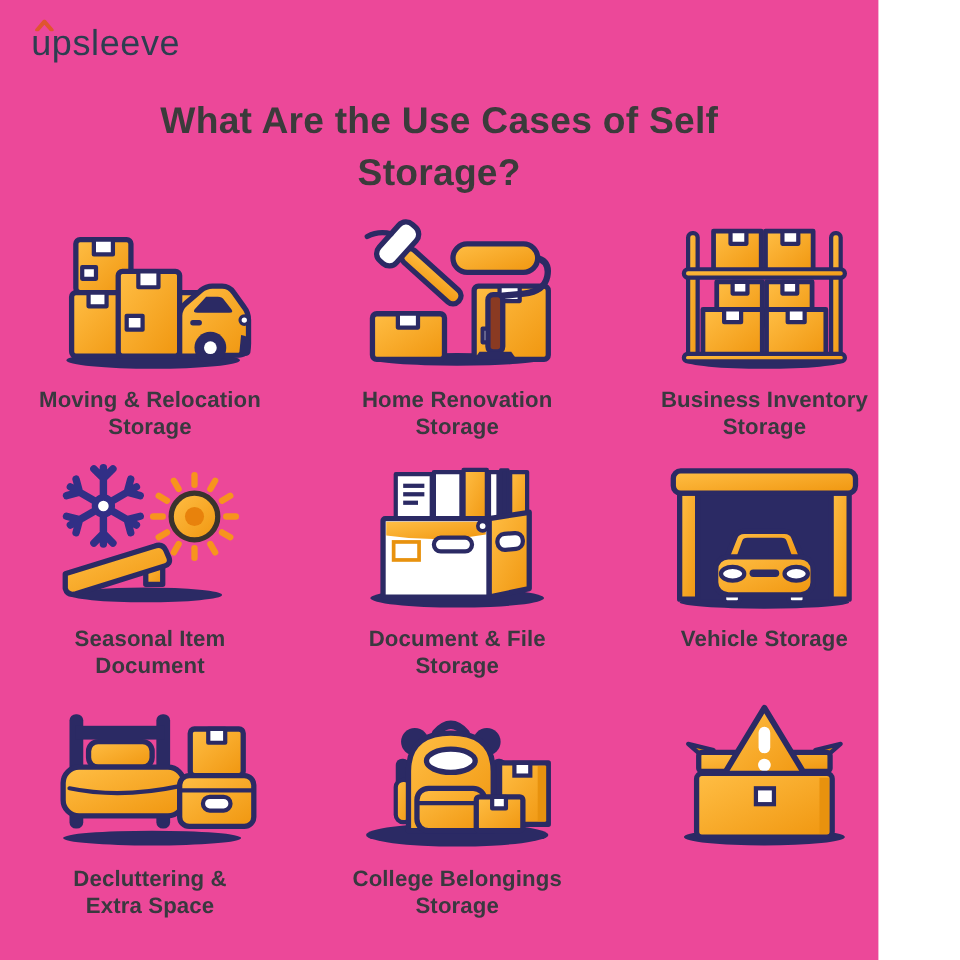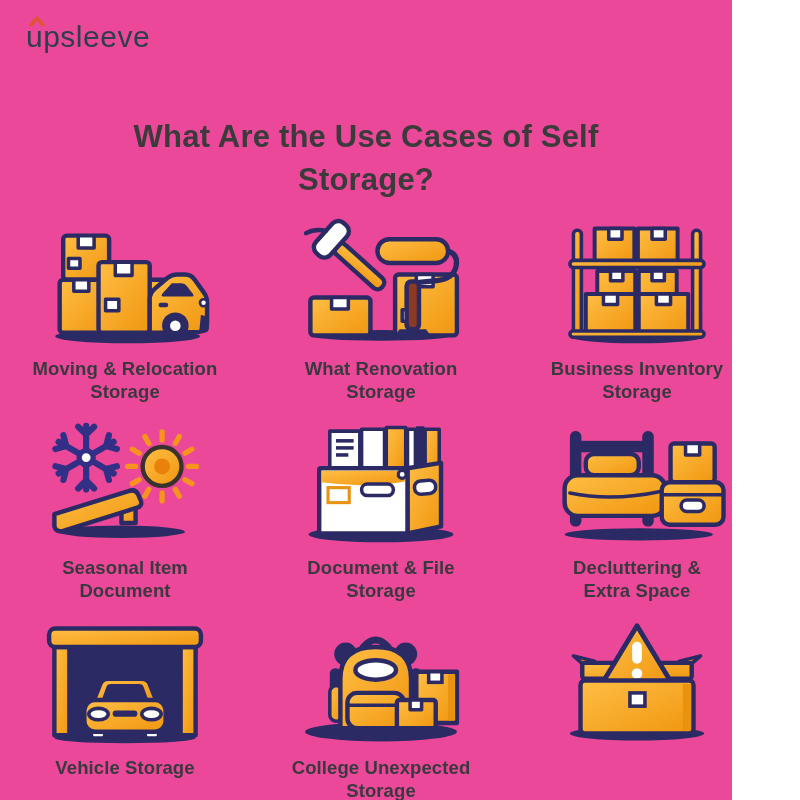--- a/index.html
+++ b/index.html
@@ -7,21 +7,21 @@
               font-family:"Liberation Sans", sans-serif; }
   .page { position:relative; width:732px; height:800px; background:#ec4899; }
 
   
   .logo { position:absolute; left:26px; top:20px; display:inline-block; }
   .logo-text { font-size:30px; font-weight:400; color:#2D3E50; letter-spacing:0.5px;
                font-family:"Liberation Sans", sans-serif; }
   .logo-caret { position:absolute; left:3px; top:-4px; width:16px; height:10px; }
 
   
-  .title { margin:0 auto; padding-top:116px; width:620px; text-align:center;
+  .title { margin:0 auto; padding-top:80px; width:620px; text-align:center;
            font-size:31px; line-height:1.38; font-weight:800; color:#3B3B3B;
            white-space:pre-line; letter-spacing:0.2px; }
 
   
   .grid { width:762px; margin:16px auto 0; display:grid;
           grid-template-columns:repeat(3, 1fr); column-gap:6px; row-gap:14px; }
   .cell { display:flex; flex-direction:column; align-items:center; }
   .icon { height:128px; width:100%; display:flex; align-items:flex-end; justify-content:center; }
   .icon svg { display:block; }
   .label { margin-top:11px; text-align:center; font-size:18.5px; font-weight:800;
@@ -99,21 +99,21 @@
             <rect x="116" y="64" width="70" height="69" rx="4" fill="url(#og2)" stroke-width="5"></rect>
             <rect x="140" y="64" width="19" height="14" fill="#fff" stroke-width="4"></rect>
             <rect x="124" y="104" width="16" height="13" fill="#fff" stroke-width="4"></rect>
             <path d="M174,37 q14,3 11,18 q-3,14 -22,16 l-20,2" fill="none" stroke-width="6" stroke-linecap="round"></path>
             <rect x="96" y="24" width="80" height="27" rx="13.5" fill="url(#og2)" stroke-width="5"></rect>
             <rect x="129" y="72" width="14" height="54" rx="5" fill="#8A3A22" stroke-width="5"></rect>
           </g>
           <path d="M121,126 h30 l5,7 h-40 z" fill="#2B2A64"></path>
         </svg>
       </div>
-      <div class="label">What Renovation
+      <div class="label">Home Renovation
 Storage</div>
     </div>
 
     <div class="cell">
       <div class="icon">
         <svg width="206" height="128" viewBox="0 0 200 145">
           <defs>
               <linearGradient id="og3" x1="0" y1="0" x2="1" y2="1">
             <stop offset="0" stop-color="#FFBE45"></stop>
                 <stop offset="1" stop-color="#F0960F"></stop>
@@ -220,20 +220,51 @@
         </svg>
       </div>
       <div class="label">Document &amp; File
 Storage</div>
     </div>
 
     <div class="cell">
       <div class="icon">
         <svg width="206" height="128" viewBox="0 0 200 145">
           <defs>
+              <linearGradient id="og6" x1="0" y1="0" x2="1" y2="1">
+            <stop offset="0" stop-color="#FFBE45"></stop>
+                <stop offset="1" stop-color="#F0960F"></stop>
+              </linearGradient>
+            </defs>
+          <ellipse cx="100" cy="137" rx="80" ry="6" fill="#2B2A64"></ellipse>
+          <rect x="34" y="32" width="132" height="102" fill="#2B2A64"></rect>
+          <rect x="62" y="128" width="15" height="9" rx="3" fill="#fff" stroke="#2B2A64" stroke-width="4"></rect>
+          <rect x="123" y="128" width="15" height="9" rx="3" fill="#fff" stroke="#2B2A64" stroke-width="4"></rect>
+          <g stroke="#2B2A64" stroke-linejoin="round">
+            <path d="M64,96 L72,76 Q74,70 81,70 h38 q7,0 9,6 l8,20 z" fill="url(#og6)" stroke-width="5"></path>
+            <rect x="54" y="94" width="92" height="36" rx="12" fill="url(#og6)" stroke-width="5"></rect>
+          </g>
+          <path d="M74,93 l5,-14 q1,-3 5,-3 h32 q4,0 5,3 l5,14 z" fill="#2B2A64"></path>
+          <ellipse cx="70" cy="110" rx="11" ry="6.5" fill="#fff" stroke="#2B2A64" stroke-width="4"></ellipse>
+          <ellipse cx="130" cy="110" rx="11" ry="6.5" fill="#fff" stroke="#2B2A64" stroke-width="4"></ellipse>
+          <rect x="86" y="106" width="28" height="7" rx="3.5" fill="#2B2A64"></rect>
+          <g stroke="#2B2A64" stroke-linejoin="round">
+            <rect x="20" y="34" width="17" height="100" fill="url(#og6)" stroke-width="5"></rect>
+            <rect x="163" y="34" width="17" height="100" fill="url(#og6)" stroke-width="5"></rect>
+            <rect x="14" y="13" width="172" height="21" rx="7" fill="url(#og6)" stroke-width="5"></rect>
+          </g>
+        </svg>
+      </div>
+      <div class="label">Vehicle Storage</div>
+    </div>
+
+    <div class="cell">
+      <div class="icon">
+        <svg width="206" height="128" viewBox="0 0 200 145">
+          <defs>
               <linearGradient id="og7" x1="0" y1="0" x2="1" y2="1">
             <stop offset="0" stop-color="#FFBE45"></stop>
                 <stop offset="1" stop-color="#F0960F"></stop>
               </linearGradient>
             </defs>
           <ellipse cx="102" cy="133" rx="84" ry="7" fill="#2B2A64"></ellipse>
           <rect x="24" y="16" width="13" height="108" rx="6" fill="#2B2A64"></rect>
           <rect x="106" y="16" width="13" height="108" rx="6" fill="#2B2A64"></rect>
           <rect x="30" y="27" width="84" height="13" fill="#2B2A64"></rect>
           <g stroke="#2B2A64" stroke-linejoin="round">
@@ -249,51 +280,20 @@
         </svg>
       </div>
       <div class="label">Decluttering &amp;
 Extra Space</div>
     </div>
 
     <div class="cell">
       <div class="icon">
         <svg width="206" height="128" viewBox="0 0 200 145">
           <defs>
-              <linearGradient id="og6" x1="0" y1="0" x2="1" y2="1">
-            <stop offset="0" stop-color="#FFBE45"></stop>
-                <stop offset="1" stop-color="#F0960F"></stop>
-              </linearGradient>
-            </defs>
-          <ellipse cx="100" cy="137" rx="80" ry="6" fill="#2B2A64"></ellipse>
-          <rect x="34" y="32" width="132" height="102" fill="#2B2A64"></rect>
-          <rect x="62" y="128" width="15" height="9" rx="3" fill="#fff" stroke="#2B2A64" stroke-width="4"></rect>
-          <rect x="123" y="128" width="15" height="9" rx="3" fill="#fff" stroke="#2B2A64" stroke-width="4"></rect>
-          <g stroke="#2B2A64" stroke-linejoin="round">
-            <path d="M64,96 L72,76 Q74,70 81,70 h38 q7,0 9,6 l8,20 z" fill="url(#og6)" stroke-width="5"></path>
-            <rect x="54" y="94" width="92" height="36" rx="12" fill="url(#og6)" stroke-width="5"></rect>
-          </g>
-          <path d="M74,93 l5,-14 q1,-3 5,-3 h32 q4,0 5,3 l5,14 z" fill="#2B2A64"></path>
-          <ellipse cx="70" cy="110" rx="11" ry="6.5" fill="#fff" stroke="#2B2A64" stroke-width="4"></ellipse>
-          <ellipse cx="130" cy="110" rx="11" ry="6.5" fill="#fff" stroke="#2B2A64" stroke-width="4"></ellipse>
-          <rect x="86" y="106" width="28" height="7" rx="3.5" fill="#2B2A64"></rect>
-          <g stroke="#2B2A64" stroke-linejoin="round">
-            <rect x="20" y="34" width="17" height="100" fill="url(#og6)" stroke-width="5"></rect>
-            <rect x="163" y="34" width="17" height="100" fill="url(#og6)" stroke-width="5"></rect>
-            <rect x="14" y="13" width="172" height="21" rx="7" fill="url(#og6)" stroke-width="5"></rect>
-          </g>
-        </svg>
-      </div>
-      <div class="label">Vehicle Storage</div>
-    </div>
-
-    <div class="cell">
-      <div class="icon">
-        <svg width="206" height="128" viewBox="0 0 200 145">
-          <defs>
               <linearGradient id="og8" x1="0" y1="0" x2="1" y2="1">
             <stop offset="0" stop-color="#FFBE45"></stop>
                 <stop offset="1" stop-color="#F0960F"></stop>
               </linearGradient>
             </defs>
           <ellipse cx="100" cy="130" rx="86" ry="11" fill="#2B2A64"></ellipse>
           <circle cx="60" cy="42" r="13" fill="#2B2A64"></circle>
           <circle cx="128" cy="42" r="13" fill="#2B2A64"></circle>
           <rect x="42" y="58" width="13" height="58" rx="6" fill="#2B2A64"></rect>
           <rect x="133" y="58" width="13" height="58" rx="6" fill="#2B2A64"></rect>
@@ -307,21 +307,21 @@
             <rect x="140" y="62" width="46" height="58" fill="url(#og8)" stroke-width="5"></rect>
           </g>
           <rect x="176" y="65" width="8" height="52" fill="#E8920E"></rect>
           <rect x="154" y="62" width="15" height="12" fill="#fff" stroke="#2B2A64" stroke-width="4"></rect>
           <g stroke="#2B2A64" stroke-linejoin="round">
             <rect x="118" y="94" width="44" height="32" rx="3" fill="url(#og8)" stroke-width="5"></rect>
             <rect x="133" y="94" width="13" height="11" fill="#fff" stroke-width="4"></rect>
           </g>
         </svg>
       </div>
-      <div class="label">College Unexpected
+      <div class="label">College Belongings
 Storage</div>
     </div>
 
     <div class="cell">
       <div class="icon">
         <svg width="206" height="128" viewBox="0 0 200 145">
           <defs>
               <linearGradient id="og9" x1="0" y1="0" x2="1" y2="1">
             <stop offset="0" stop-color="#FFBE45"></stop>
                 <stop offset="1" stop-color="#F0960F"></stop>

